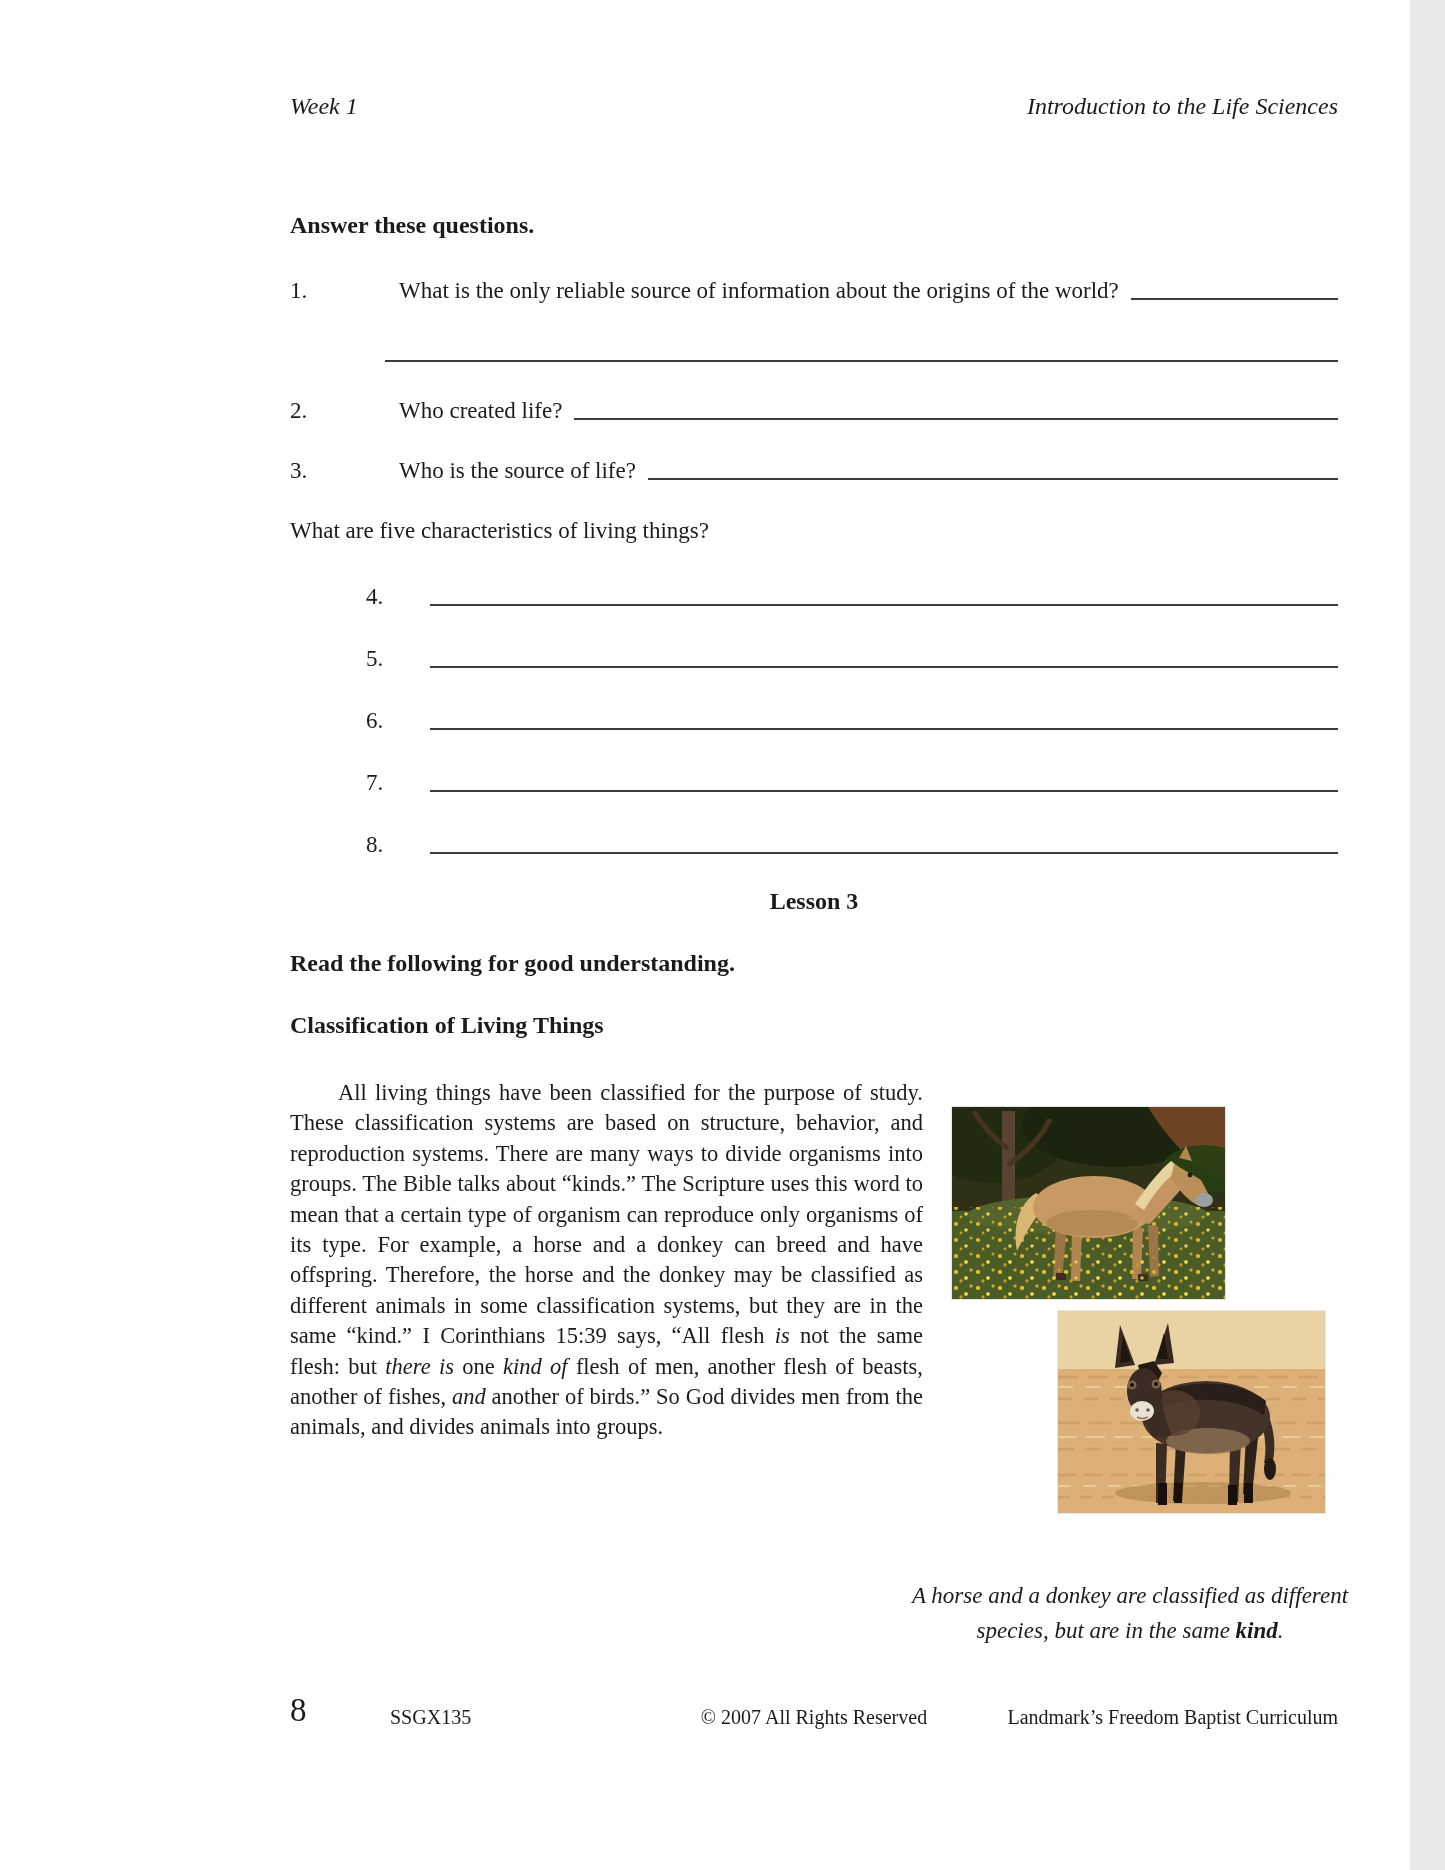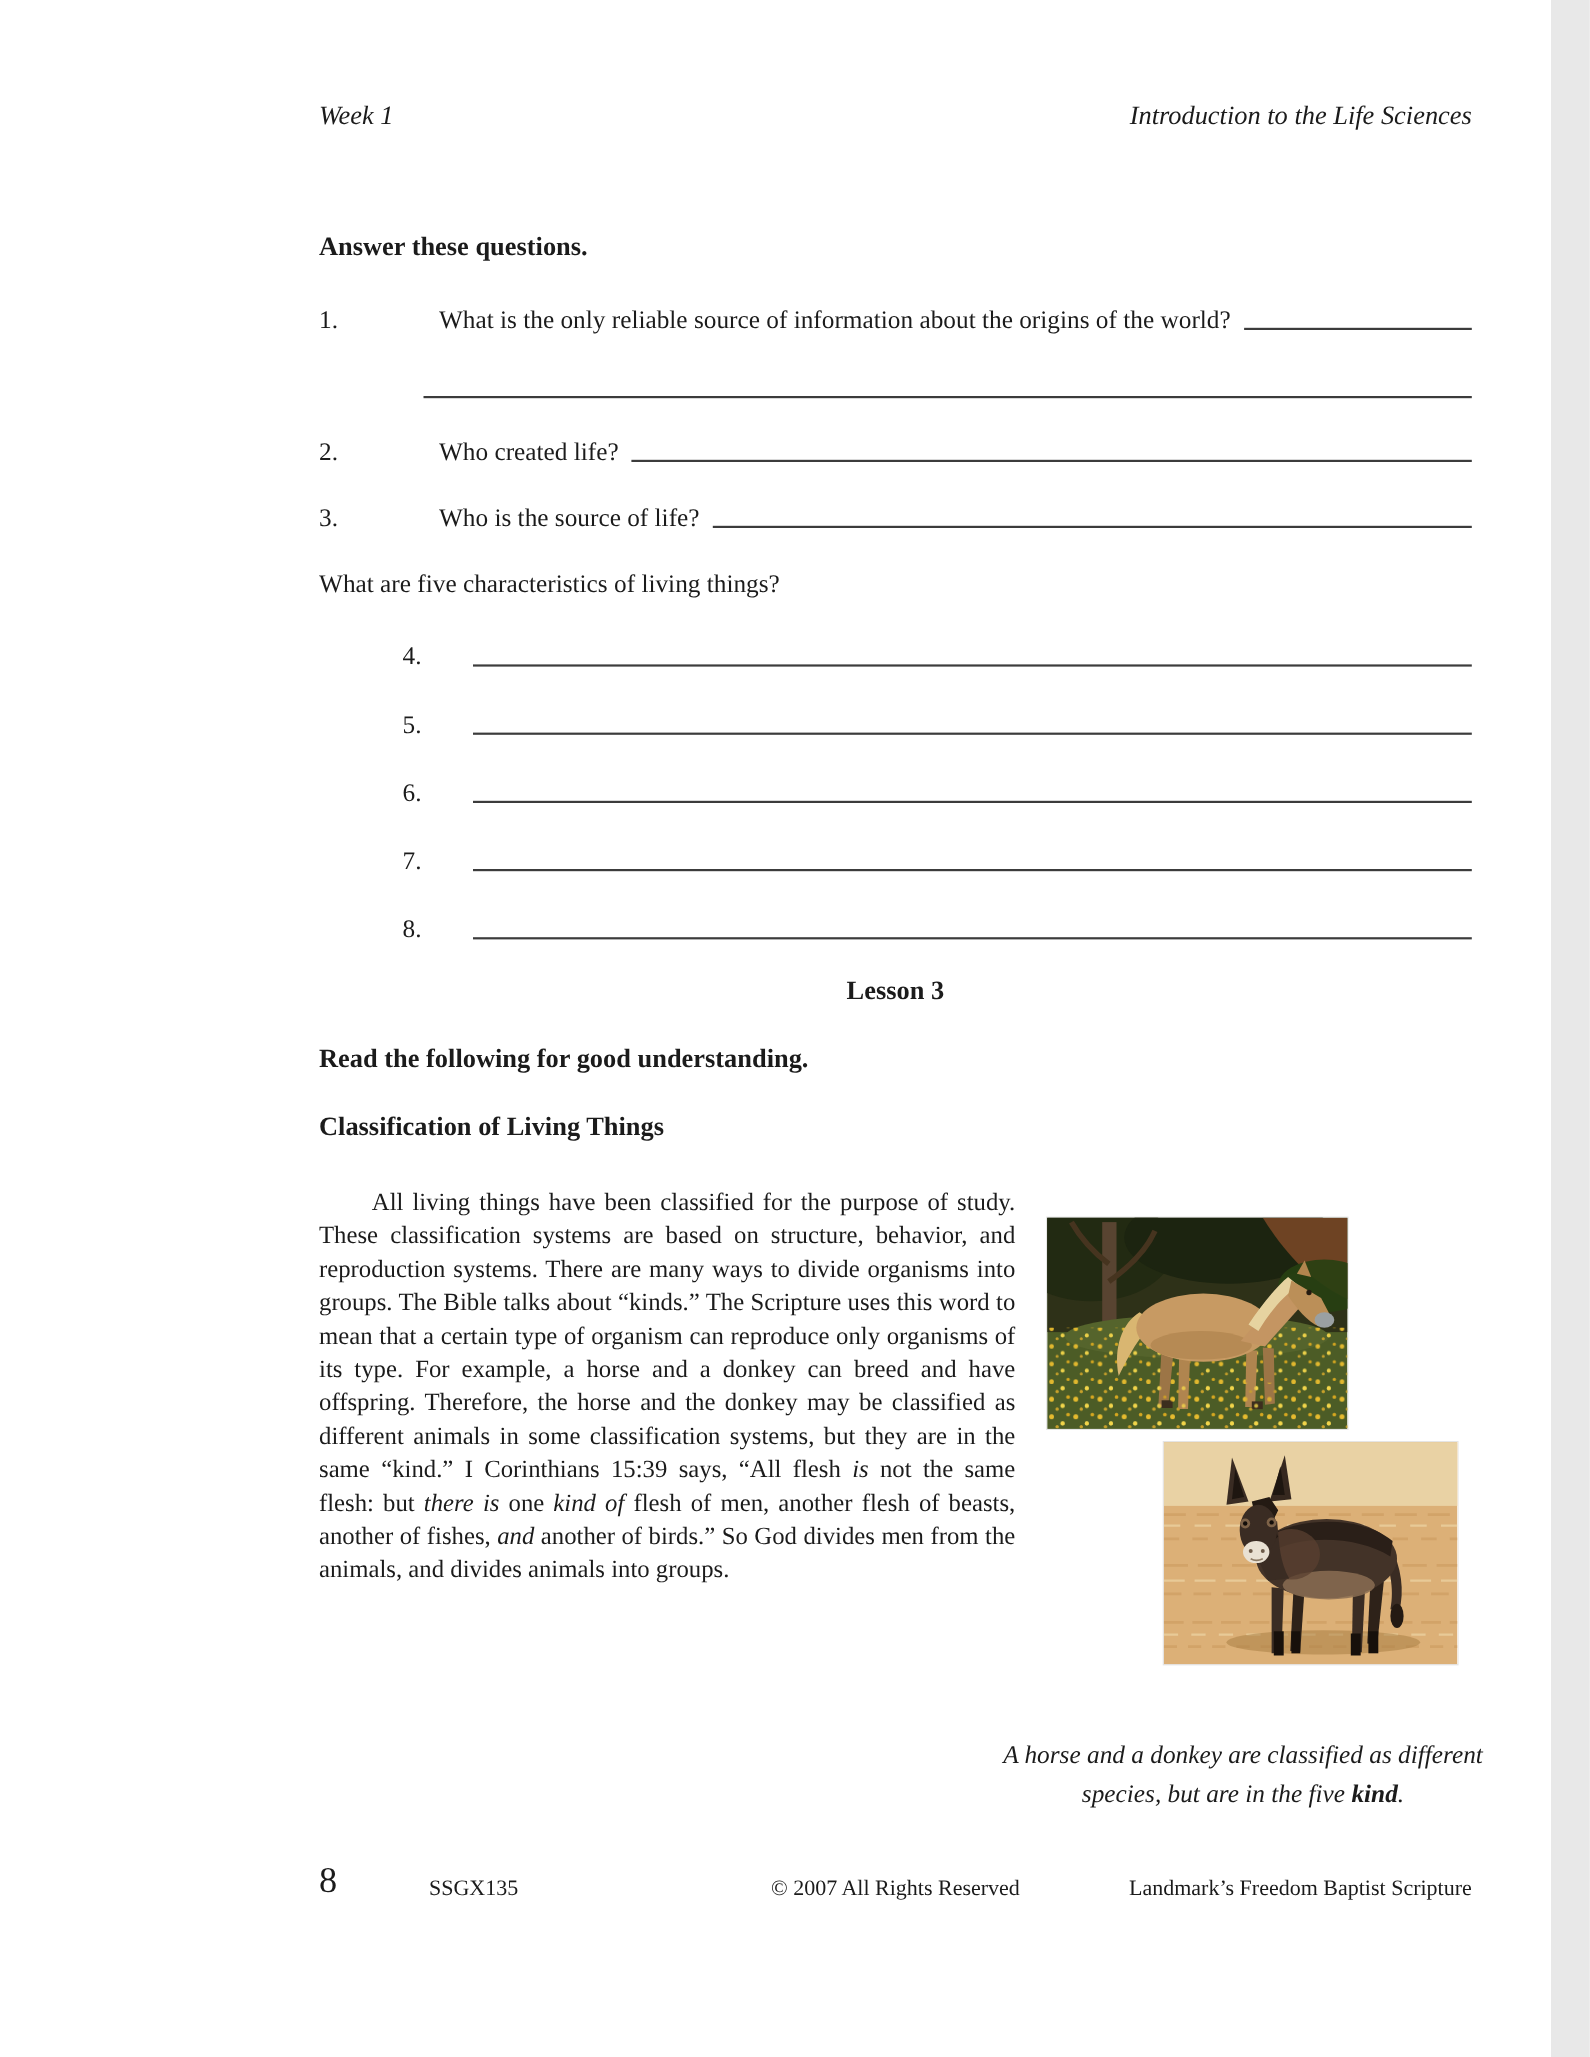--- a/index.html
+++ b/index.html
@@ -194,21 +194,21 @@
       <circle cx="74" cy="74" r="2" fill="#120d09"></circle>
       <circle cx="98" cy="73" r="2" fill="#120d09"></circle>
       <ellipse cx="84" cy="100" rx="12" ry="10" fill="#e9e1d3"></ellipse>
       <circle cx="79" cy="99" r="1.8" fill="#6d5b49"></circle>
       <circle cx="90" cy="99" r="1.8" fill="#6d5b49"></circle>
       <path d="M79,106 Q84,109 90,106" stroke="#8c7a64" stroke-width="1.5" fill="none"></path>
     </svg>
   </div>
 
   <div class="abs caption">
-    <span>A horse and a donkey are classified as different species, but are in the five </span><span class="bi">kind</span><span>.</span>
+    <span>A horse and a donkey are classified as different species, but are in the same </span><span class="bi">kind</span><span>.</span>
   </div>
 
   <div class="abs pgnum">8</div>
   <div class="abs ftr ftr-code">SSGX135</div>
   <div class="abs ftr ftr-copy">© 2007 All Rights Reserved</div>
-  <div class="abs ftr ftr-pub">Landmark’s Freedom Baptist Scripture</div>
+  <div class="abs ftr ftr-pub">Landmark’s Freedom Baptist Curriculum</div>
 
 </div>
 
 </body></html>

